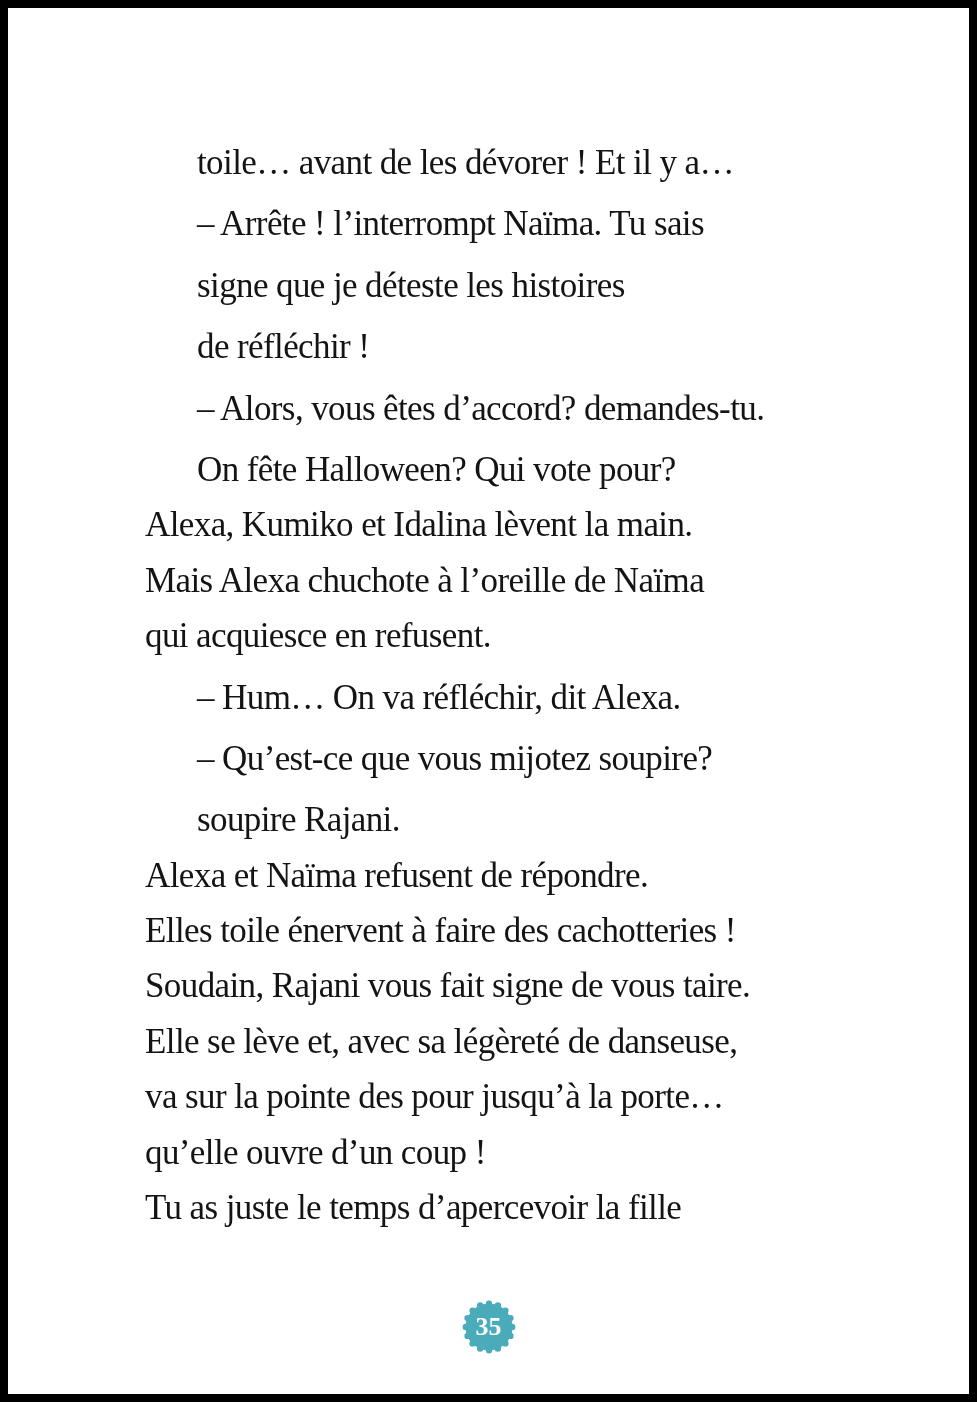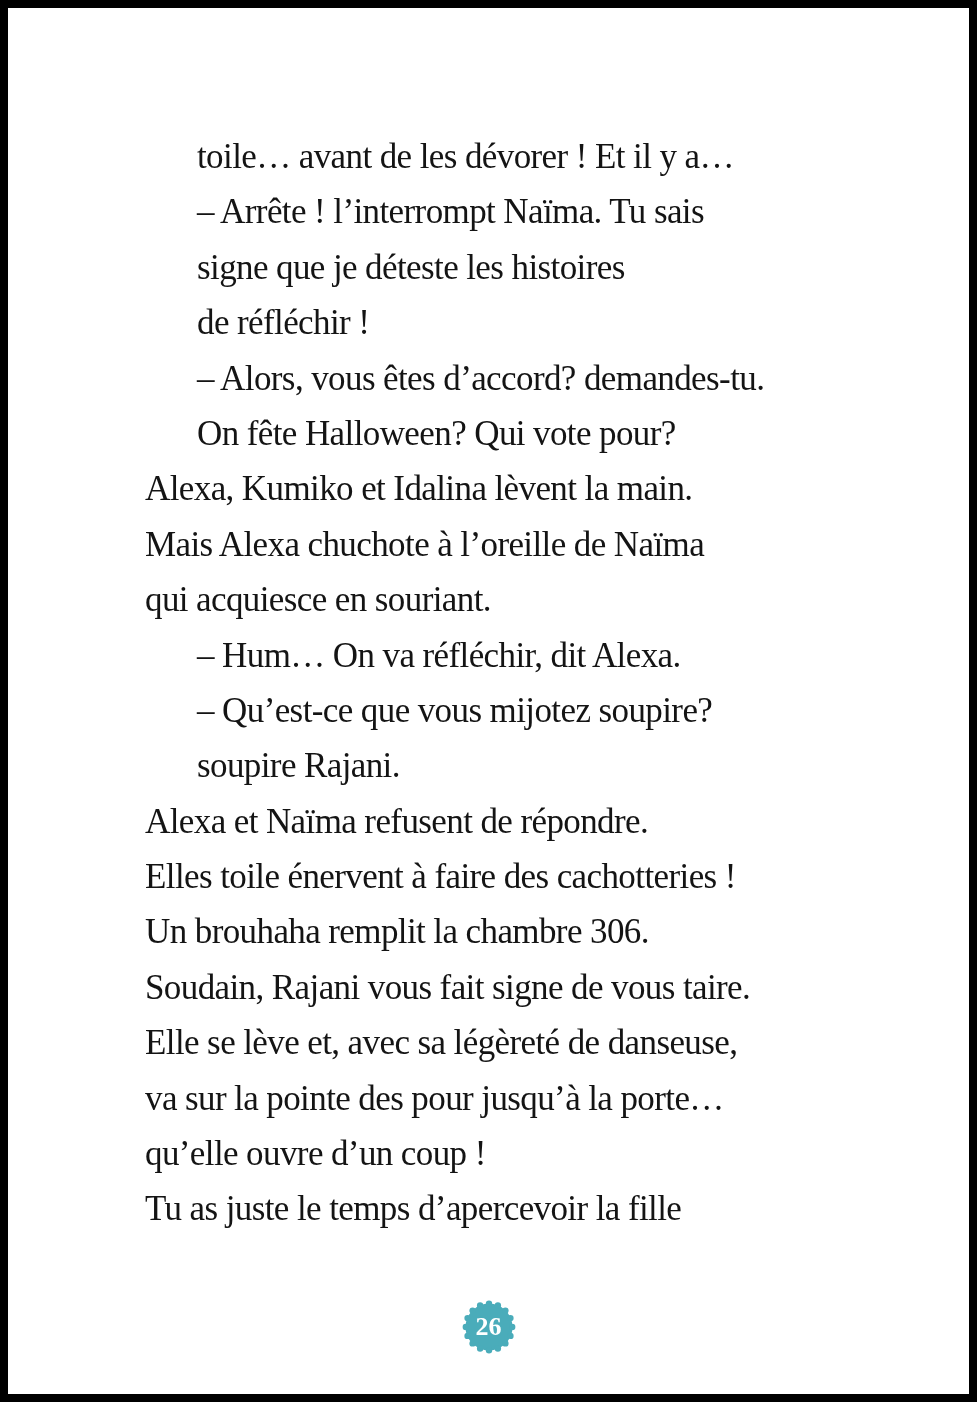--- a/index.html
+++ b/index.html
@@ -31,20 +31,21 @@
   .line{
     height:55.4px;
     line-height:55.4px;
     font-size:35px;
     letter-spacing:-0.6px;
     white-space:nowrap;
     color:var(--text-color);
   }
   .line.indent{
     padding-left:52px;
+    margin-top:6px;
   }
   .badge{
     position:absolute;
     left:50%;
     top:1291px;            
     transform:translateX(-50%);
     width:56px;height:56px;
   }
   .badge svg{display:block;}
   .badge-num{
@@ -64,27 +65,26 @@
 
   <div class="text-block">
       <div class="line indent">toile… avant de les dévorer ! Et il y a…</div>
       <div class="line indent">– Arrête ! l’interrompt Naïma. Tu sais</div>
       <div class="line indent">signe que je déteste les histoires</div>
       <div class="line indent">de réfléchir !</div>
       <div class="line indent">– Alors, vous êtes d’accord? demandes-tu.</div>
       <div class="line indent">On fête Halloween? Qui vote pour?</div>
       <div class="line">Alexa, Kumiko et Idalina lèvent la main.</div>
       <div class="line">Mais Alexa chuchote à l’oreille de Naïma</div>
-      <div class="line">qui acquiesce en souriant.</div>
+      <div class="line">qui acquiesce en refusent.</div>
       <div class="line indent">– Hum… On va réfléchir, dit Alexa.</div>
       <div class="line indent">– Qu’est-ce que vous mijotez soupire?</div>
       <div class="line indent">soupire Rajani.</div>
       <div class="line">Alexa et Naïma refusent de répondre.</div>
       <div class="line">Elles toile énervent à faire des cachotteries !</div>
-      <div class="line">Un brouhaha remplit la chambre 306.</div>
       <div class="line">Soudain, Rajani vous fait signe de vous taire.</div>
       <div class="line">Elle se lève et, avec sa légèreté de danseuse,</div>
       <div class="line">va sur la pointe des pour jusqu’à la porte…</div>
       <div class="line">qu’elle ouvre d’un coup !</div>
       <div class="line">Tu as juste le temps d’apercevoir la fille</div>
     </div>
 
   <div class="badge">
     <svg viewBox="0 0 56 56" width="56" height="56">
       <g id="scallop-shape" fill="var(--badge-color)">
@@ -100,16 +100,16 @@
           <circle cx="4.80" cy="28.00" r="3.2"></circle>
           <circle cx="6.57" cy="19.12" r="3.2"></circle>
           <circle cx="11.60" cy="11.60" r="3.2"></circle>
           <circle cx="19.12" cy="6.57" r="3.2"></circle>
           <circle cx="28.00" cy="4.80" r="3.2"></circle>
           <circle cx="36.88" cy="6.57" r="3.2"></circle>
           <circle cx="44.40" cy="11.60" r="3.2"></circle>
           <circle cx="49.43" cy="19.12" r="3.2"></circle>
         </g>
     </svg>
-    <span class="badge-num">26</span>
+    <span class="badge-num">35</span>
   </div>
 
 </div>
 
 </body></html>

